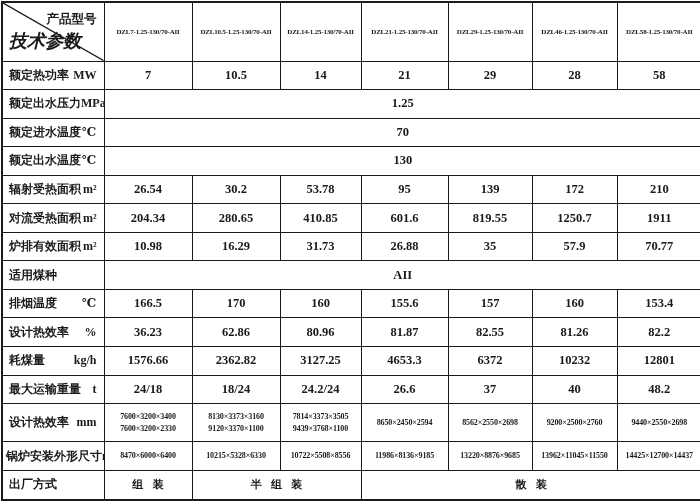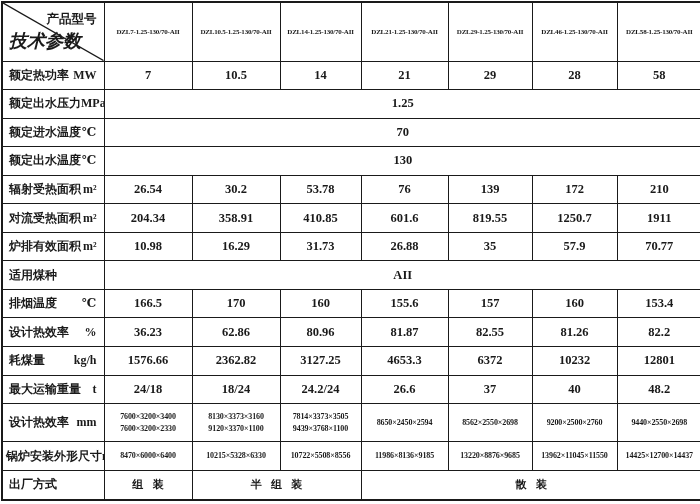--- a/index.html
+++ b/index.html
@@ -126,35 +126,35 @@
   <tr>
     <td>
           <div class="lbl">
             <span>辐射受热面积</span>
             <span>m²</span>
           </div>
         </td>
     <td class="val">26.54</td>
     <td class="val">30.2</td>
     <td class="val">53.78</td>
-    <td class="val">76</td>
+    <td class="val">95</td>
     <td class="val">139</td>
     <td class="val">172</td>
     <td class="val">210</td>
   </tr>
 
   <tr>
     <td>
           <div class="lbl">
             <span>对流受热面积</span>
             <span>m²</span>
           </div>
         </td>
     <td class="val">204.34</td>
-    <td class="val">358.91</td>
+    <td class="val">280.65</td>
     <td class="val">410.85</td>
     <td class="val">601.6</td>
     <td class="val">819.55</td>
     <td class="val">1250.7</td>
     <td class="val">1911</td>
   </tr>
 
   <tr>
     <td>
           <div class="lbl">

